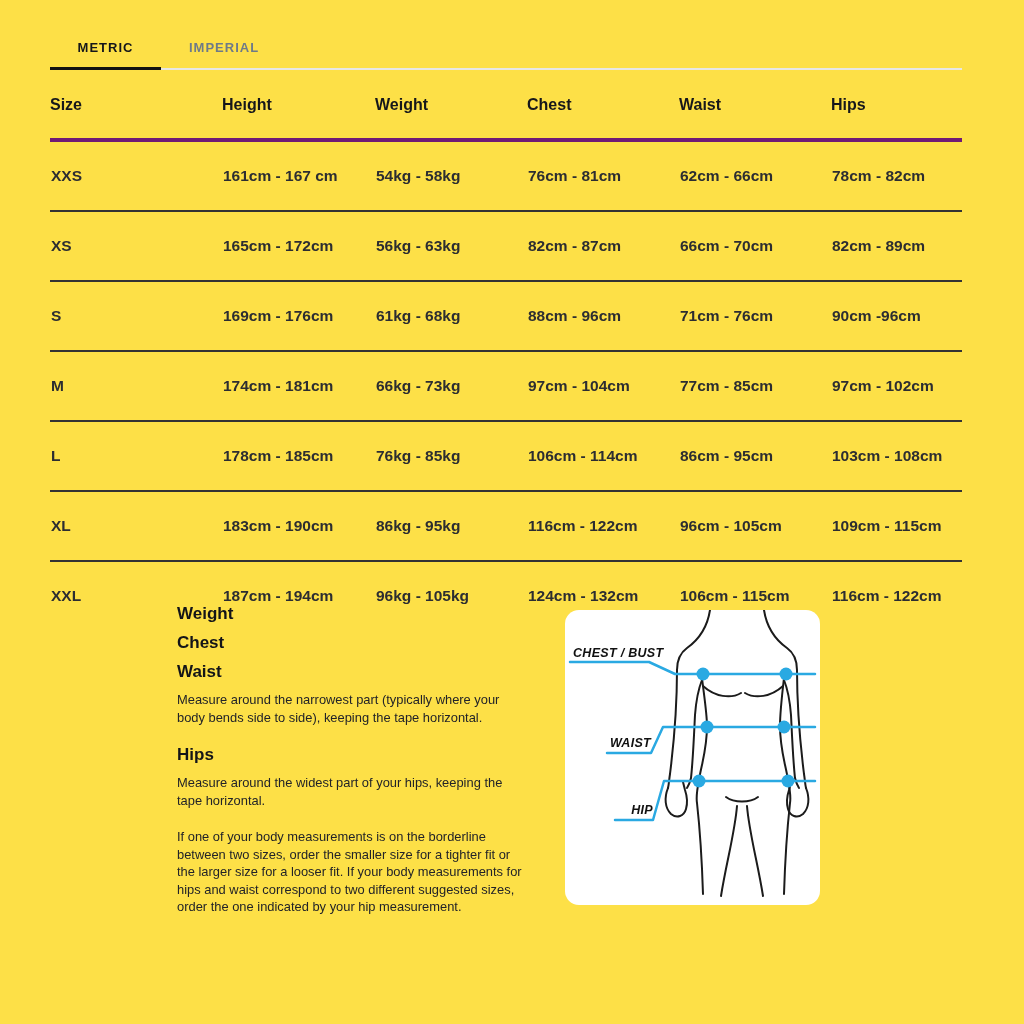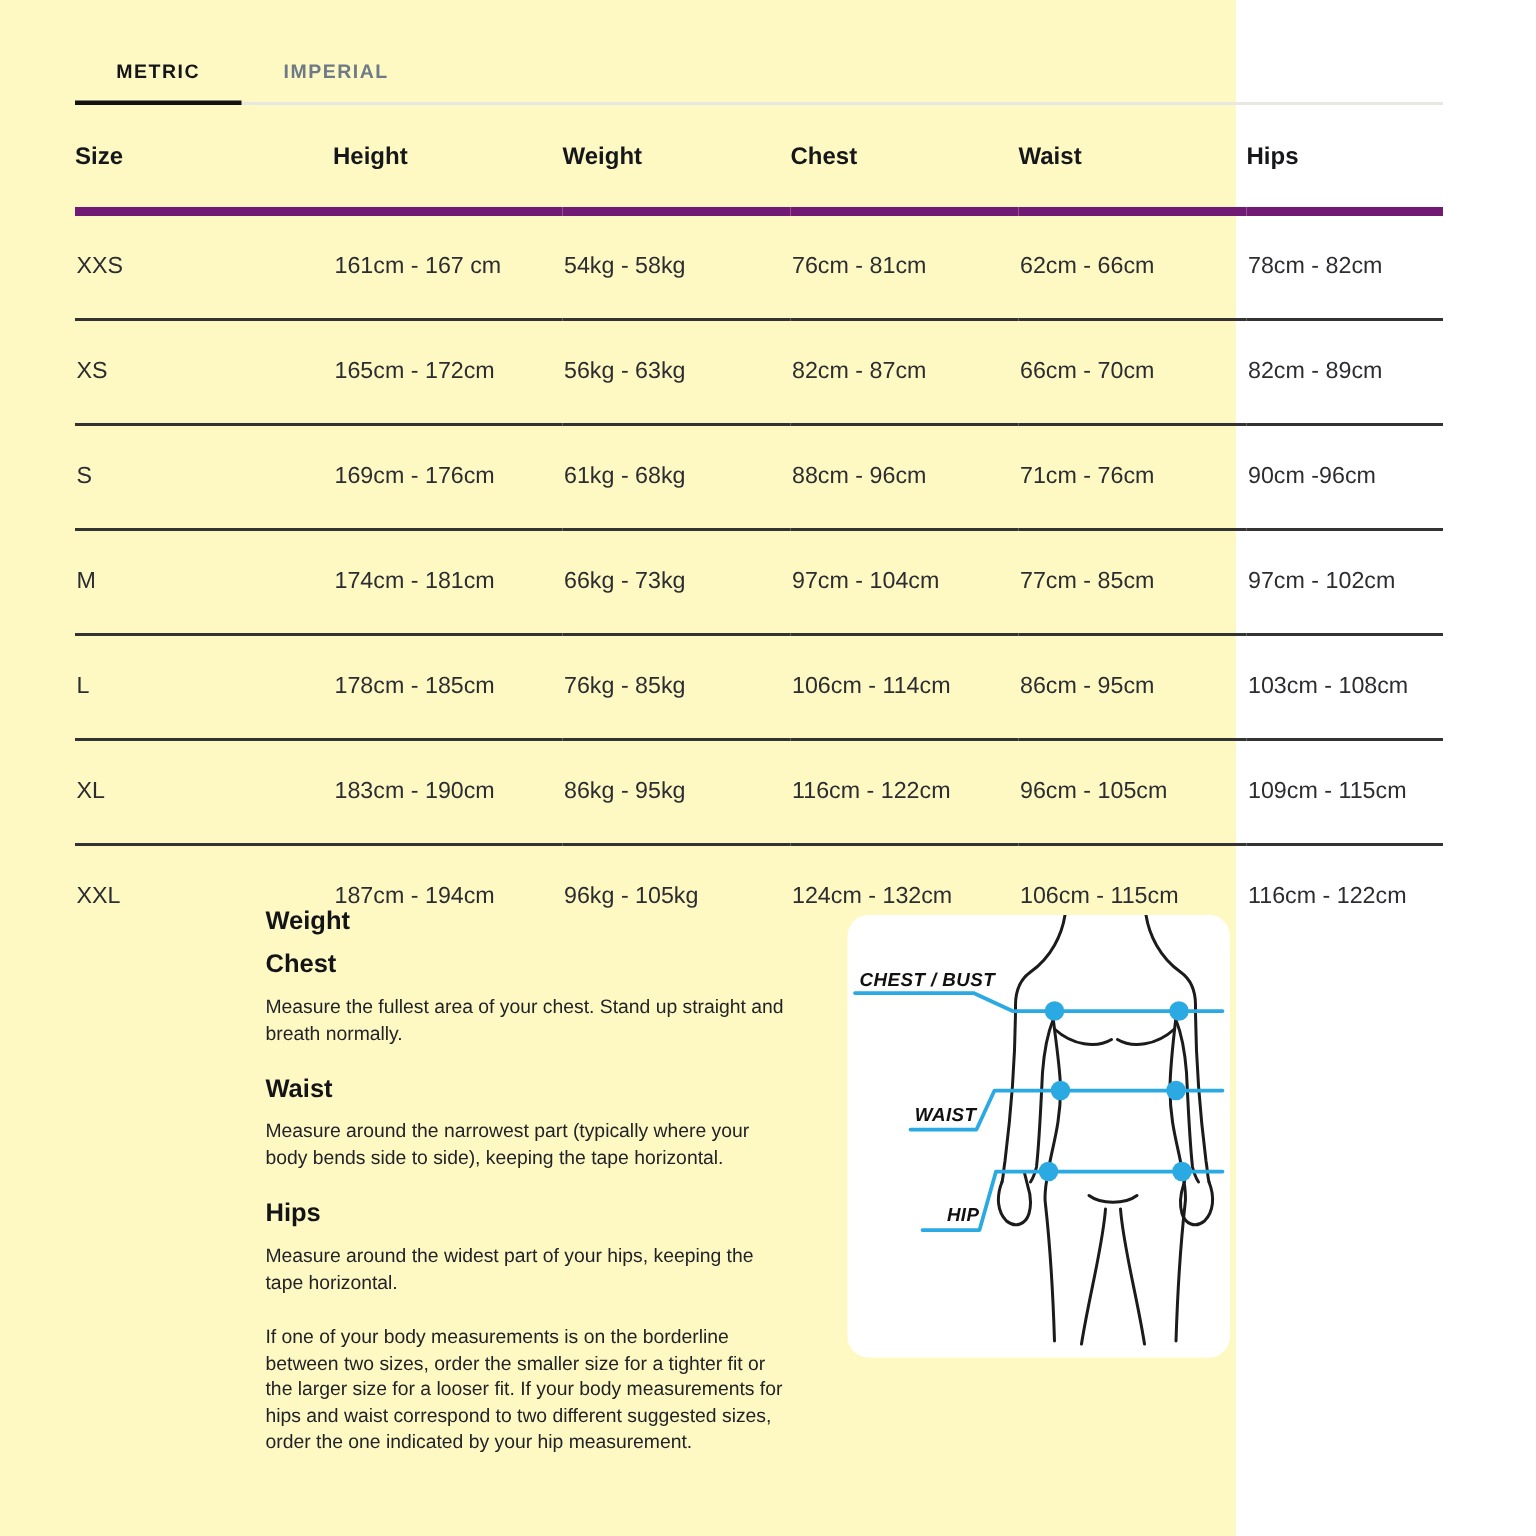--- a/index.html
+++ b/index.html
@@ -1,33 +1,33 @@
 <!DOCTYPE html>
 <html><head>
 <meta charset="utf-8">
 <style>
   html,body{margin:0;padding:0;}
   body{width:1024px;height:1024px;overflow:hidden;font-family:"Liberation Sans",sans-serif;}
-  .page{position:relative;width:824px;height:1024px;background:#fef9c3;}
+  .page{position:relative;width:1024px;height:1024px;background:#fde047;}
 
   
   .tabs-baseline{position:absolute;left:50px;top:68px;width:912px;height:2px;background:#e7e7e4;}
   .tab{position:absolute;top:40px;font-size:13px;font-weight:bold;letter-spacing:1px;cursor:pointer;}
   .tab-metric{left:50px;width:111px;text-align:center;color:#15161a;}
   .tab-imperial{left:189px;color:#6e7a88;text-align:center;}
   .tab-active-bar{position:absolute;left:50px;top:67px;width:111px;height:3px;background:#121212;}
 
   
   table.size-table{position:absolute;left:50px;top:84px;width:912px;border-collapse:collapse;table-layout:fixed;}
   .size-table col.c0{width:172px}.size-table col.c1{width:153px}.size-table col.c2{width:152px}
   .size-table col.c3{width:152px}.size-table col.c4{width:152px}.size-table col.c5{width:131px}
   .size-table th{text-align:left;font-size:16px;font-weight:bold;color:#16171b;
-    padding:12px 0 24px 0;border-bottom:6px solid #701a75;}
+    padding:12px 0 24px 0;border-bottom:4px solid #701a75;}
   .size-table td{height:66px;font-size:15.5px;color:#2c2d31;vertical-align:middle;
-    border-bottom:2px solid #333;}
+    border-bottom:2px solid #333;font-weight:bold;}
   .size-table tr:last-child td{border-bottom:none;}
 
   
   .guide{position:absolute;left:177px;top:604px;width:352px;color:#1d1e22;}
   .guide h3{margin:0 0 9px 0;font-size:17px;font-weight:bold;color:#131418;}
   .guide p{margin:0 0 19px 0;font-size:12.9px;line-height:17.5px;color:#222328;}
 
   
   .diagram-card{position:absolute;left:565px;top:610px;width:255px;height:295px;
     background:#ffffff;border-radius:14px;overflow:hidden;}
@@ -123,21 +123,20 @@
         <td>124cm - 132cm</td>
         <td>106cm - 115cm</td>
         <td>116cm - 122cm</td>
       </tr>
     </tbody>
   </table>
 
   <div class="guide">
     <h3>Weight</h3>
     <h3>Chest</h3>
-    <p>Measure the fullest area of your chest. Stand up straight and breath normally.</p>
     <h3>Waist</h3>
     <p>Measure around the narrowest part (typically where your body bends side to side), keeping the tape horizontal.</p>
     <h3>Hips</h3>
     <p>Measure around the widest part of your hips, keeping the tape horizontal.</p>
     <p>If one of your body measurements is on the borderline between two sizes, order the smaller size for a tighter fit or the larger size for a looser fit. If your body measurements for hips and waist correspond to two different suggested sizes, order the one indicated by your hip measurement.</p>
   </div>
 
   <div class="diagram-card">
     <svg width="255" height="295" viewBox="0 0 255 295">
 

